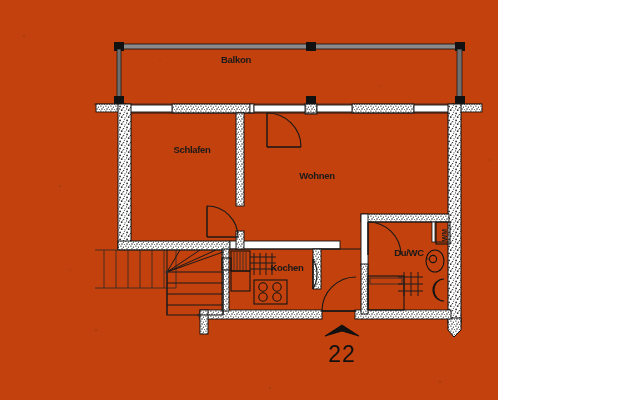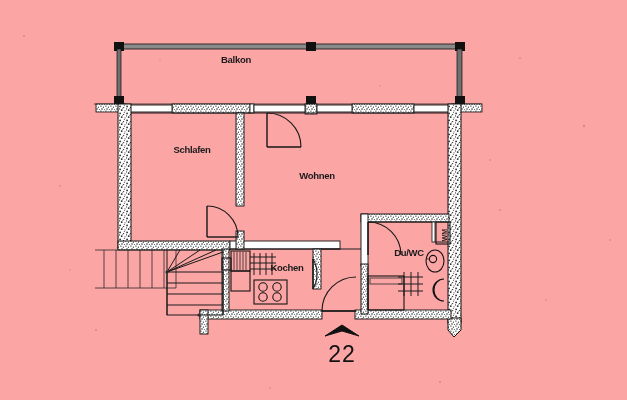--- a/index.html
+++ b/index.html
@@ -2,23 +2,23 @@
 <html><head>
 <meta charset="utf-8">
 <style>
   html, body {
     margin: 0;
     padding: 0;
     background: #ffffff;
   }
   #plan-root {
     position: relative;
-    width: 627px;
+    width: 498px;
     height: 400px;
-    background: #fca5a5;
+    background: #c2410c;
     font-family: "Liberation Sans", sans-serif;
     overflow: hidden;
   }
   #plan-svg {
     position: absolute;
     left: 0;
     top: 0;
     width: 627px;
     height: 400px;
   }

